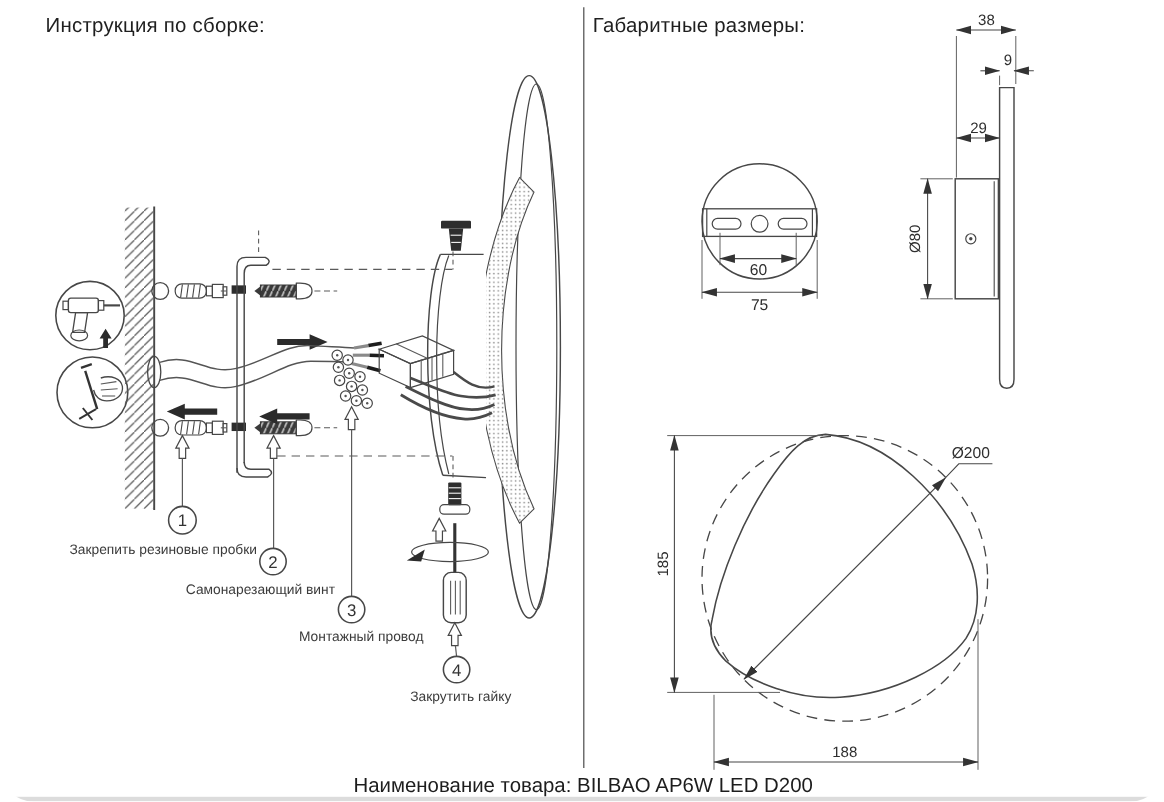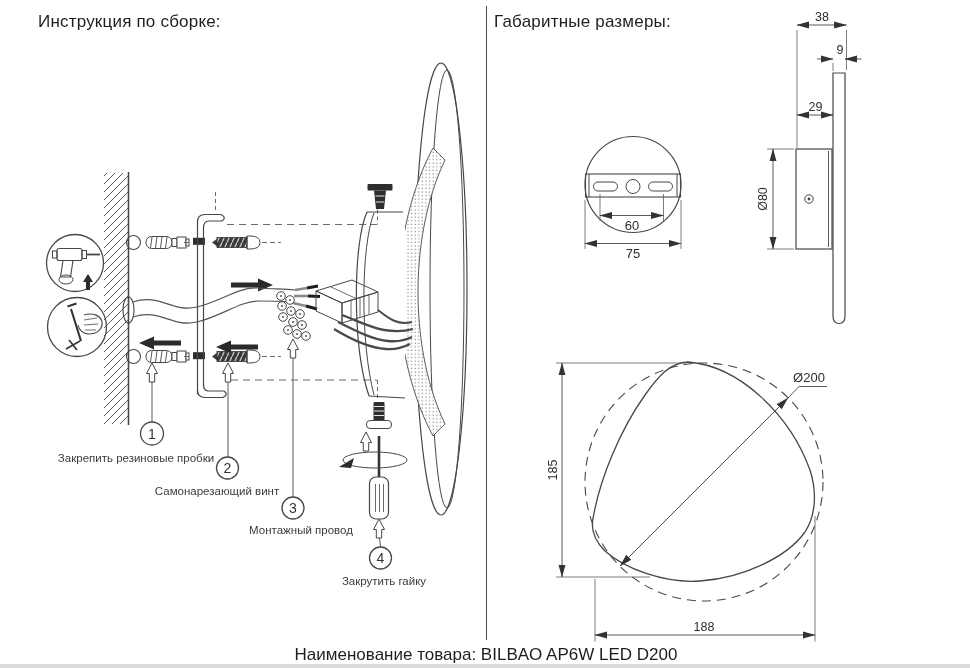--- a/index.html
+++ b/index.html
@@ -1,17 +1,17 @@
 <!DOCTYPE html>
 <html><head>
 <meta charset="utf-8">
 <style>
   html,body{margin:0;padding:0;background:#ffffff;}
   .page{position:relative;width:970px;height:668px;background:#ffffff;overflow:hidden;
-        font-family:"Liberation Sans", sans-serif;}
+        font-family:"Liberation Sans", sans-serif;border-radius:28px;}
   svg{display:block;}
   svg text{font-family:"Liberation Sans","DejaVu Sans",sans-serif;fill:#303030;}
   .t-title{font-size:17px;fill:#1f1f1f;letter-spacing:.2px;}
   .t-step{font-size:11.5px;fill:#3c3c3c;}
   .t-num{font-size:14px;fill:#333;}
   .t-dim{font-size:12.5px;fill:#2e2e2e;}
   .t-dim-lg{font-size:13px;fill:#2e2e2e;}
   .t-footer{font-size:17px;fill:#1d1d1d;}
   .ln{stroke:#474747;fill:none;}
   .thin{stroke:#5a5a5a;fill:none;}

